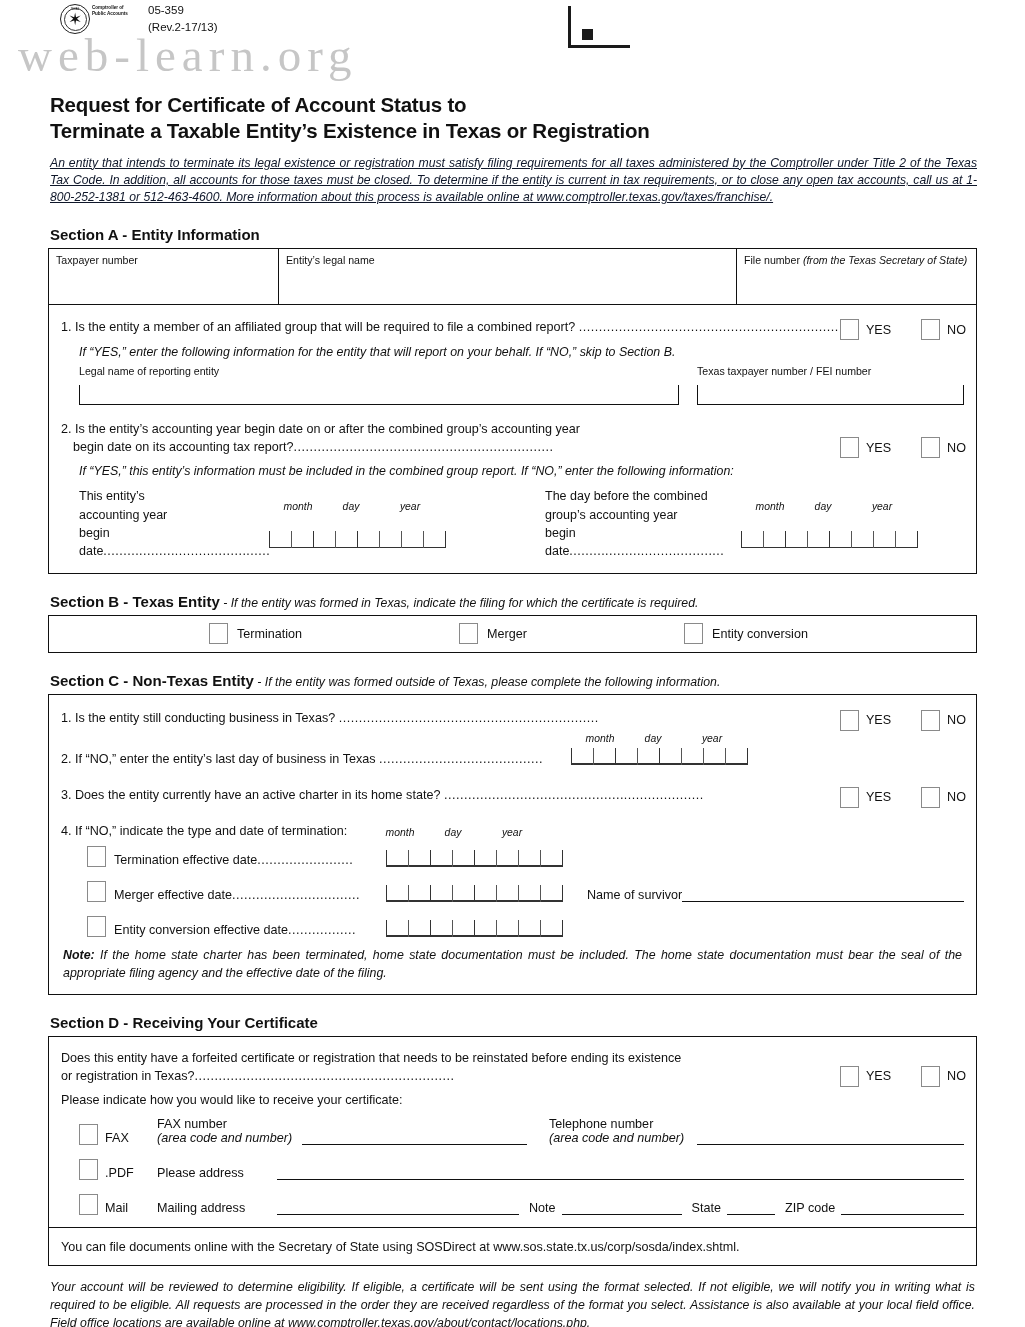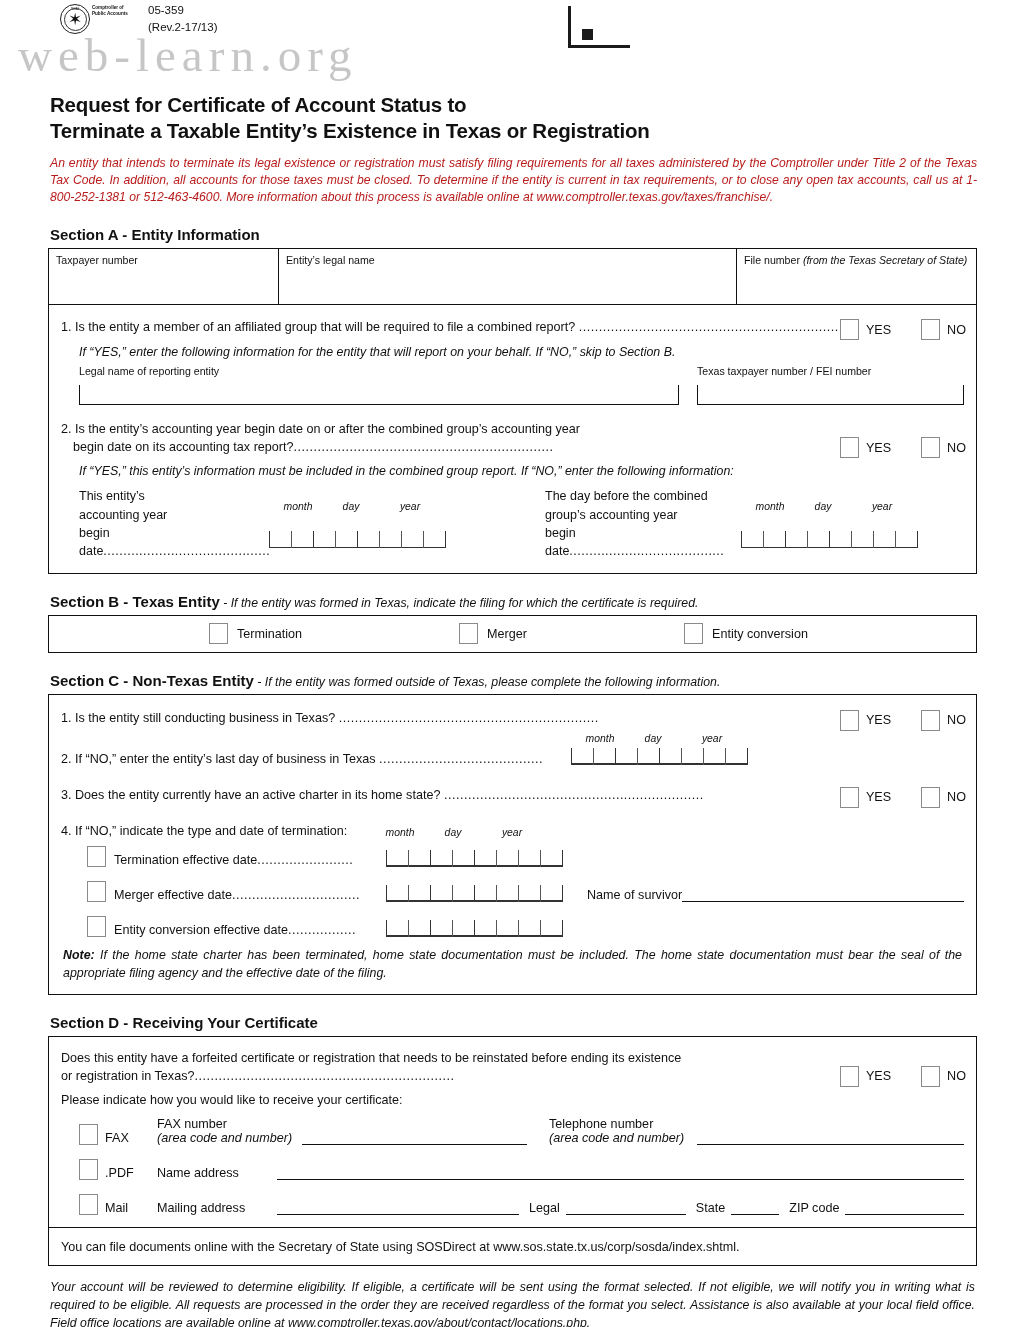--- a/index.html
+++ b/index.html
@@ -55,21 +55,21 @@
   .corner:after{ content:""; position:absolute; left:0; bottom:0; width:62px; height:3px; background:#1a1a1a;}
   .corner .sq{ position:absolute; left:14px; top:23px; width:11px; height:11px; background:#1a1a1a; }
 
   .title{
     position:relative; z-index:6;
     font-size:20.5px; font-weight:bold; line-height:1.26;
     letter-spacing:-.2px; margin:0 0 0 2px; padding-top:14px;
   }
   .intro{
     font-style:italic; font-size:12.2px; line-height:1.42;
-    margin:11px 0 0 2px; text-align:justify; color:#b91c1c;
+    margin:11px 0 0 2px; text-align:justify; color:#0f172a;text-decoration:underline;
   }
 
   
   .sec-head{ font-size:15px; font-weight:bold; margin:19px 0 5px 2px; }
   .sec-head .sub{ font-weight:normal; font-style:italic; font-size:12.3px; }
 
   
   .box{ border:1.6px solid #111; background:#fff; }
   .cell-row{ display:flex; }
   .fcell{ border-right:1.3px solid #111; padding:5px 7px 0 7px; }
@@ -442,30 +442,30 @@
         <div style="display:flex; align-items:flex-end;">
           <span class="ital" style="font-size:12.6px; width:148px;">(area code and number)</span>
           <span class="line" style="flex:1;"></span>
         </div>
       </div>
     </div>
 
     <div style="display:flex; align-items:flex-end; padding:14px 12px 0 30px;">
       <span class="cb"></span>
       <span style="font-size:12.6px; margin-left:7px; width:52px;">.PDF</span>
-      <span style="font-size:12.6px; width:120px;">Name address</span>
+      <span style="font-size:12.6px; width:120px;">Please address</span>
       <span class="line" style="flex:1;"></span>
     </div>
 
     <div style="display:flex; align-items:flex-end; padding:14px 12px 0 30px;">
       <span class="cb"></span>
       <span style="font-size:12.6px; margin-left:7px; width:52px;">Mail</span>
       <span style="font-size:12.6px; width:120px;">Mailing address</span>
       <span class="line" style="width:242px;"></span>
-      <span style="font-size:12.6px; margin:0 6px 0 10px;">Legal</span>
+      <span style="font-size:12.6px; margin:0 6px 0 10px;">Note</span>
       <span class="line" style="width:120px;"></span>
       <span style="font-size:12.6px; margin:0 6px 0 10px;">State</span>
       <span class="line" style="width:48px;"></span>
       <span style="font-size:12.6px; margin:0 6px 0 10px;">ZIP code</span>
       <span class="line" style="flex:1;"></span>
     </div>
 
     <div style="font-size:12.6px; padding:12px 12px 11px 12px; border-top:1.3px solid #111; margin-top:12px;">You can file documents online with the Secretary of State using SOSDirect at www.sos.state.tx.us/corp/sosda/index.shtml.</div>
   </div>
 

